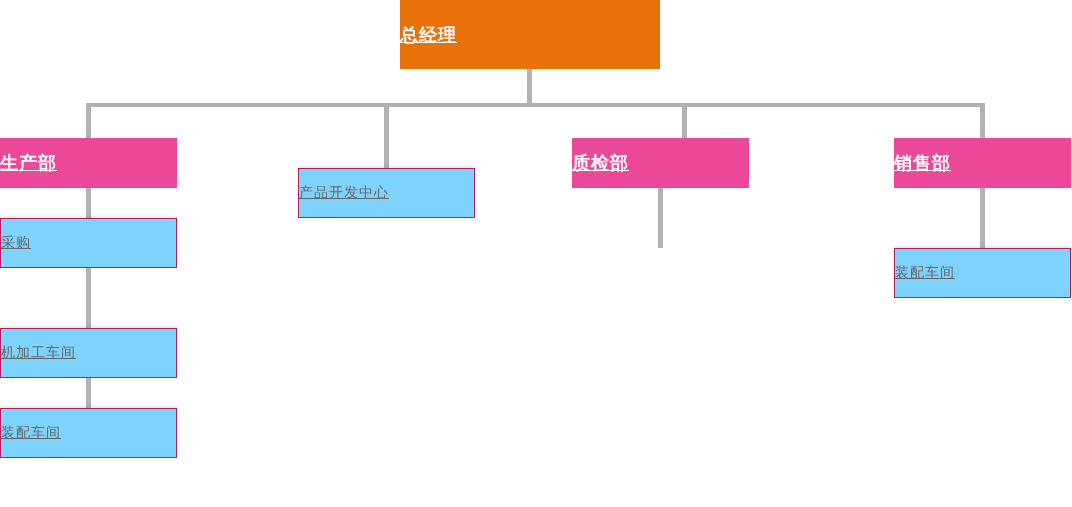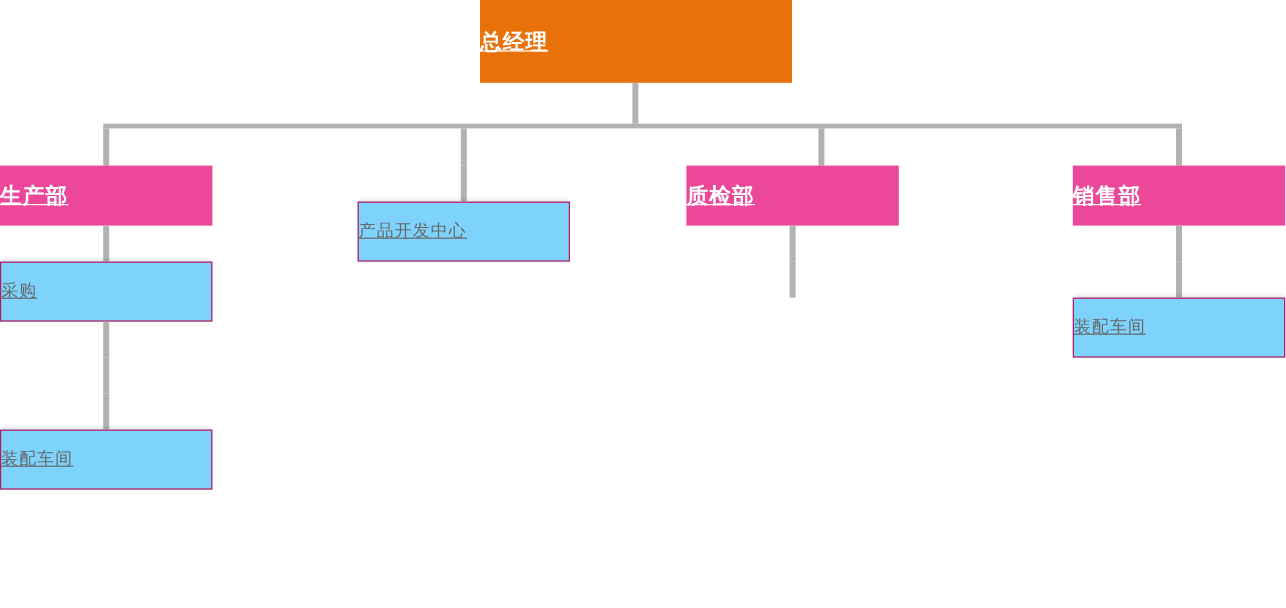--- a/index.html
+++ b/index.html
@@ -86,20 +86,23 @@
   <div class="column col-1">
     <div class="node node-dept">
       <span>生产部</span>
     </div>
     <div class="vline"></div>
     <div class="node node-child">
       <span>采购</span>
     </div>
     <div class="vline"></div>
     <div class="vline"></div>
+    <div class="node node-child">
+      <span>机加工车间</span>
+    </div>
     <div class="vline"></div>
     <div class="node node-child">
       <span>装配车间</span>
     </div>
   </div>
 
   <div class="column col-2">
     <div class="vline"></div>
     <div class="node node-child">
       <span>产品开发中心</span>

